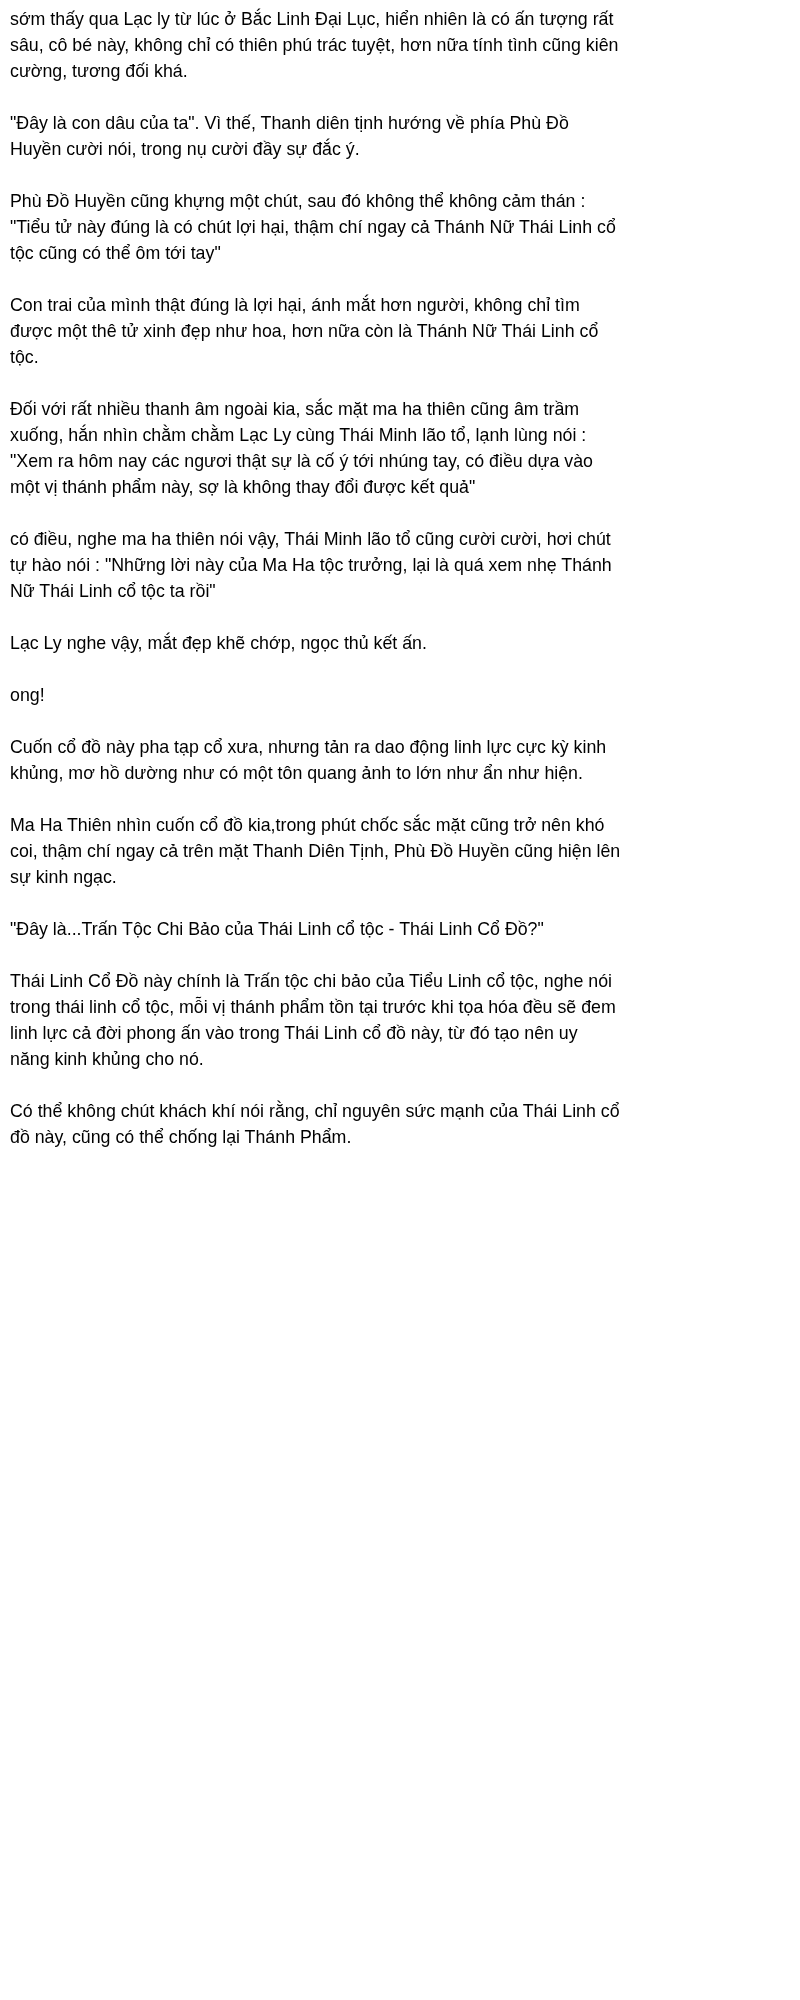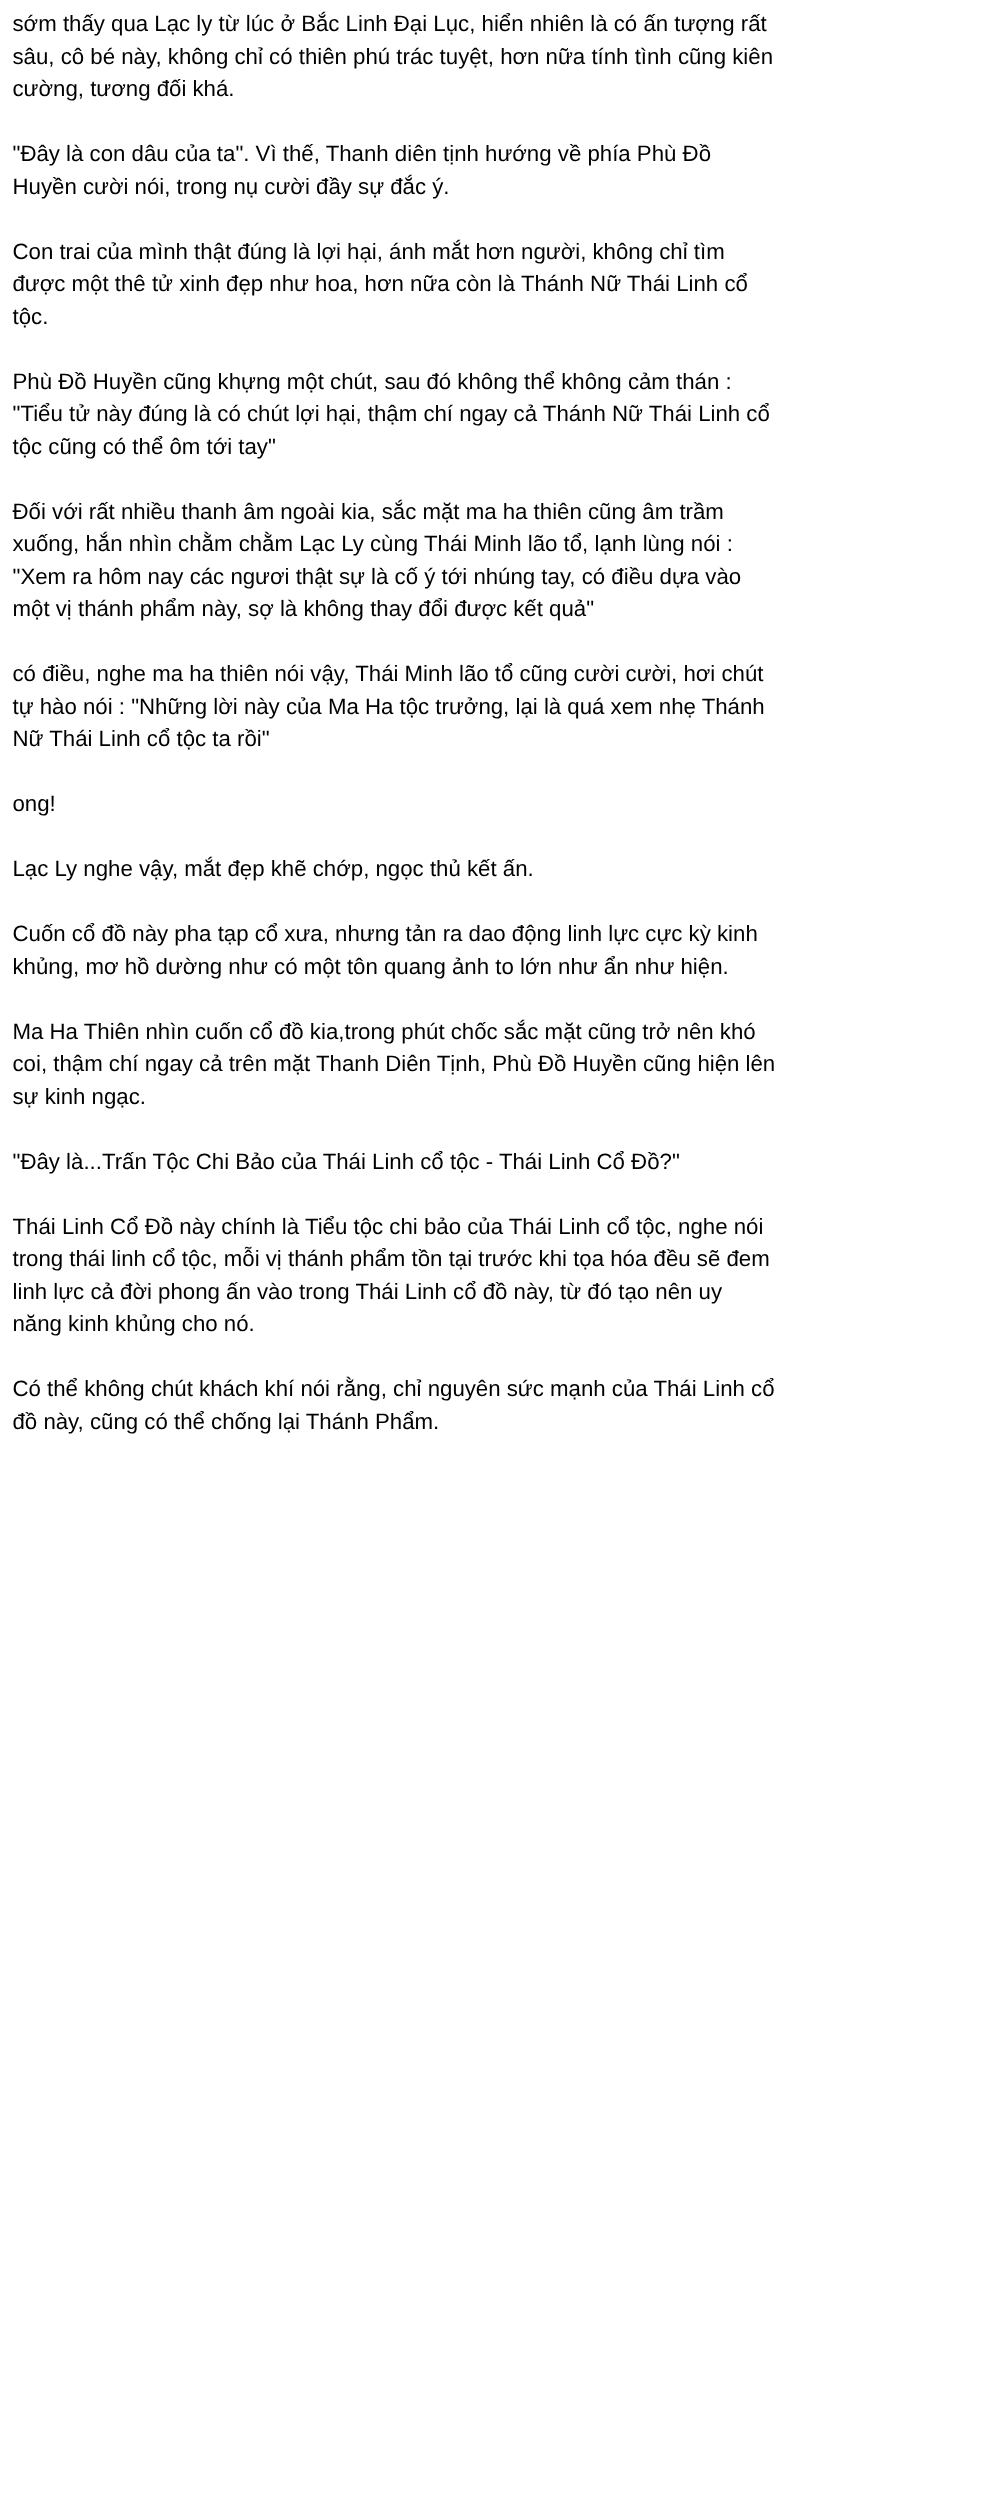--- a/index.html
+++ b/index.html
@@ -34,25 +34,25 @@
     word-spacing: normal;
   }
 </style>
 </head>
 <body>
 
 <div class="page">
   <div class="text-content" id="text-content">
       <p>sớm thấy qua Lạc ly từ lúc ở Bắc Linh Đại Lục, hiển nhiên là có ấn tượng rất sâu, cô bé này, không chỉ có thiên phú trác tuyệt, hơn nữa tính tình cũng kiên cường, tương đối khá.</p>
       <p>"Đây là con dâu của ta". Vì thế, Thanh diên tịnh hướng về phía Phù Đồ Huyền cười nói, trong nụ cười đầy sự đắc ý.</p>
+      <p>Phù Đồ Huyền cũng khựng một chút, sau đó không thể không cảm thán : "Tiểu tử này đúng là có chút lợi hại, thậm chí ngay cả Thánh Nữ Thái Linh cổ tộc cũng có thể ôm tới tay"</p>
       <p>Con trai của mình thật đúng là lợi hại, ánh mắt hơn người, không chỉ tìm được một thê tử xinh đẹp như hoa, hơn nữa còn là Thánh Nữ Thái Linh cổ tộc.</p>
-      <p>Phù Đồ Huyền cũng khựng một chút, sau đó không thể không cảm thán : "Tiểu tử này đúng là có chút lợi hại, thậm chí ngay cả Thánh Nữ Thái Linh cổ tộc cũng có thể ôm tới tay"</p>
       <p>Đối với rất nhiều thanh âm ngoài kia, sắc mặt ma ha thiên cũng âm trầm xuống, hắn nhìn chằm chằm Lạc Ly cùng Thái Minh lão tổ, lạnh lùng nói : "Xem ra hôm nay các ngươi thật sự là cố ý tới nhúng tay, có điều dựa vào một vị thánh phẩm này, sợ là không thay đổi được kết quả"</p>
       <p>có điều, nghe ma ha thiên nói vậy, Thái Minh lão tổ cũng cười cười, hơi chút tự hào nói : "Những lời này của Ma Ha tộc trưởng, lại là quá xem nhẹ Thánh Nữ Thái Linh cổ tộc ta rồi"</p>
+      <p>Lạc Ly nghe vậy, mắt đẹp khẽ chớp, ngọc thủ kết ấn.</p>
       <p>ong!</p>
-      <p>Lạc Ly nghe vậy, mắt đẹp khẽ chớp, ngọc thủ kết ấn.</p>
       <p>Cuốn cổ đồ này pha tạp cổ xưa, nhưng tản ra dao động linh lực cực kỳ kinh khủng, mơ hồ dường như có một tôn quang ảnh to lớn như ẩn như hiện.</p>
       <p>Ma Ha Thiên nhìn cuốn cổ đồ kia,trong phút chốc sắc mặt cũng trở nên khó coi, thậm chí ngay cả trên mặt Thanh Diên Tịnh, Phù Đồ Huyền cũng hiện lên sự kinh ngạc.</p>
       <p>"Đây là...Trấn Tộc Chi Bảo của Thái Linh cổ tộc - Thái Linh Cổ Đồ?"</p>
-      <p>Thái Linh Cổ Đồ này chính là Tiểu tộc chi bảo của Thái Linh cổ tộc, nghe nói trong thái linh cổ tộc, mỗi vị thánh phẩm tồn tại trước khi tọa hóa đều sẽ đem linh lực cả đời phong ấn vào trong Thái Linh cổ đồ này, từ đó tạo nên uy năng kinh khủng cho nó.</p>
+      <p>Thái Linh Cổ Đồ này chính là Trấn tộc chi bảo của Tiểu Linh cổ tộc, nghe nói trong thái linh cổ tộc, mỗi vị thánh phẩm tồn tại trước khi tọa hóa đều sẽ đem linh lực cả đời phong ấn vào trong Thái Linh cổ đồ này, từ đó tạo nên uy năng kinh khủng cho nó.</p>
       <p>Có thể không chút khách khí nói rằng, chỉ nguyên sức mạnh của Thái Linh cổ đồ này, cũng có thể chống lại Thánh Phẩm.</p>
     </div>
 </div>
 
 </body></html>

